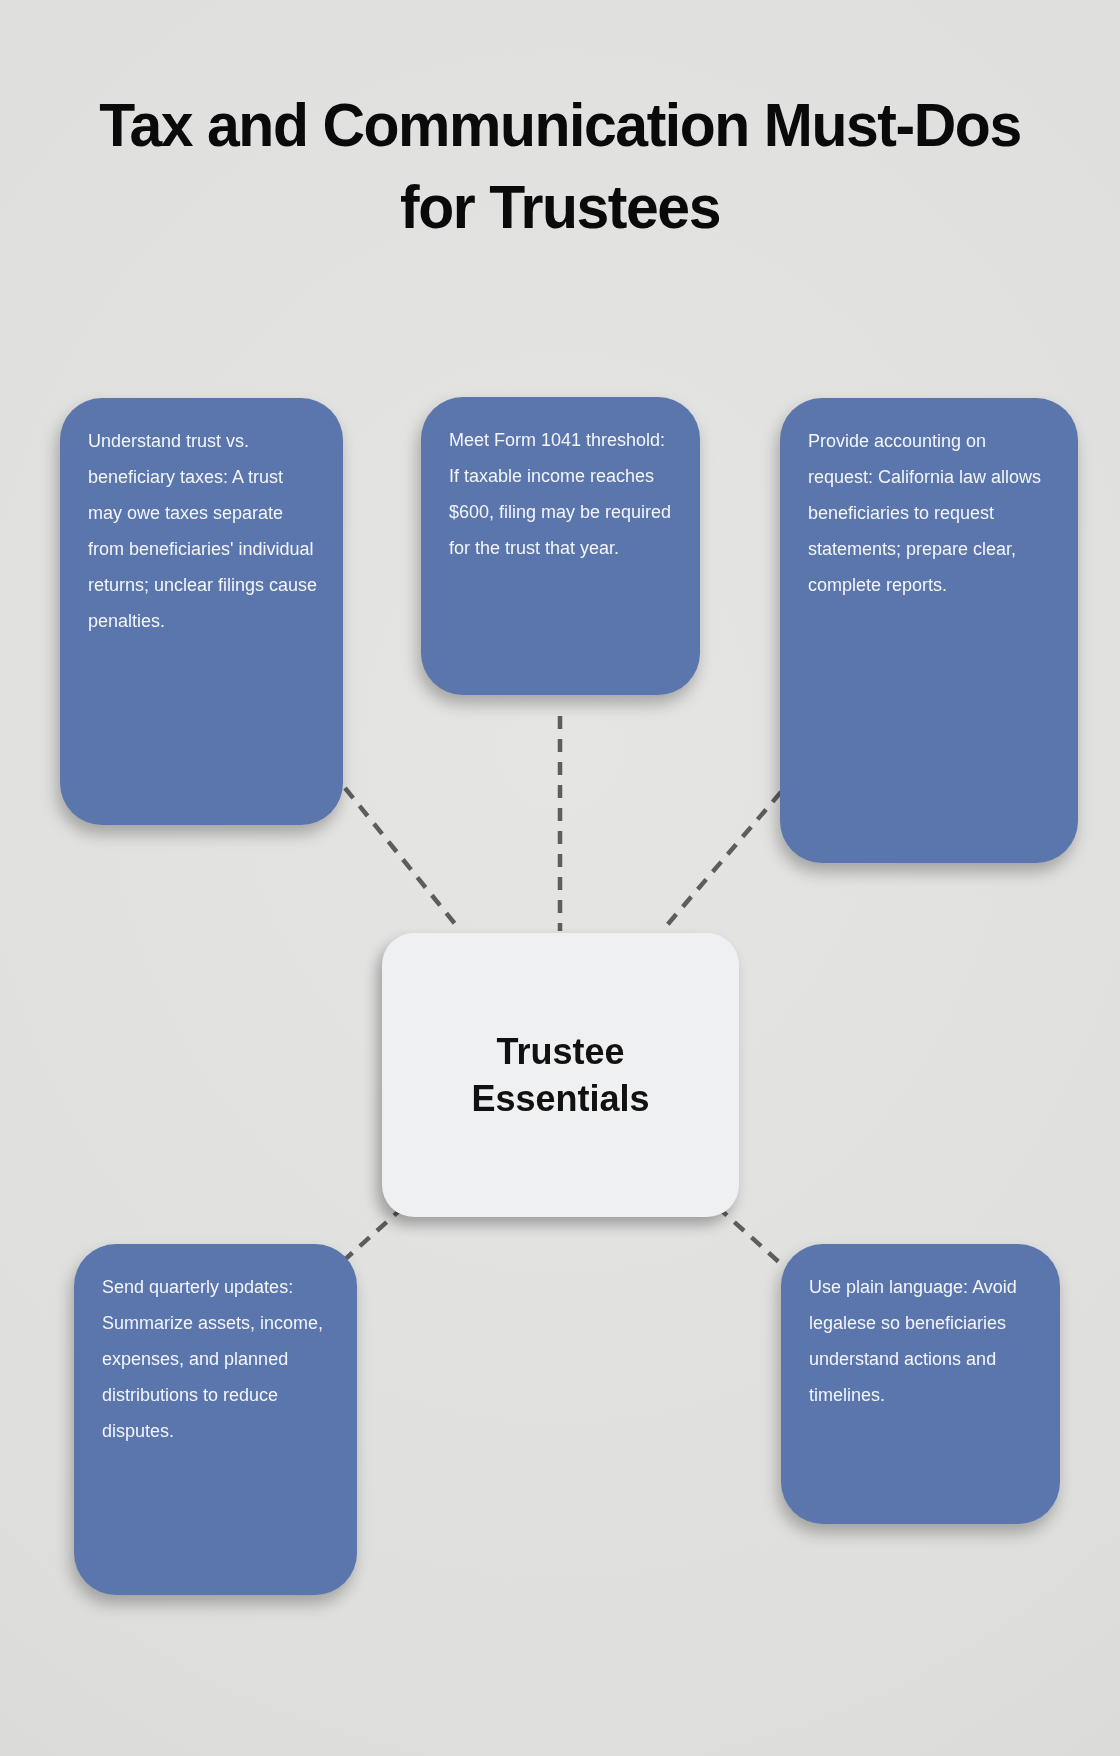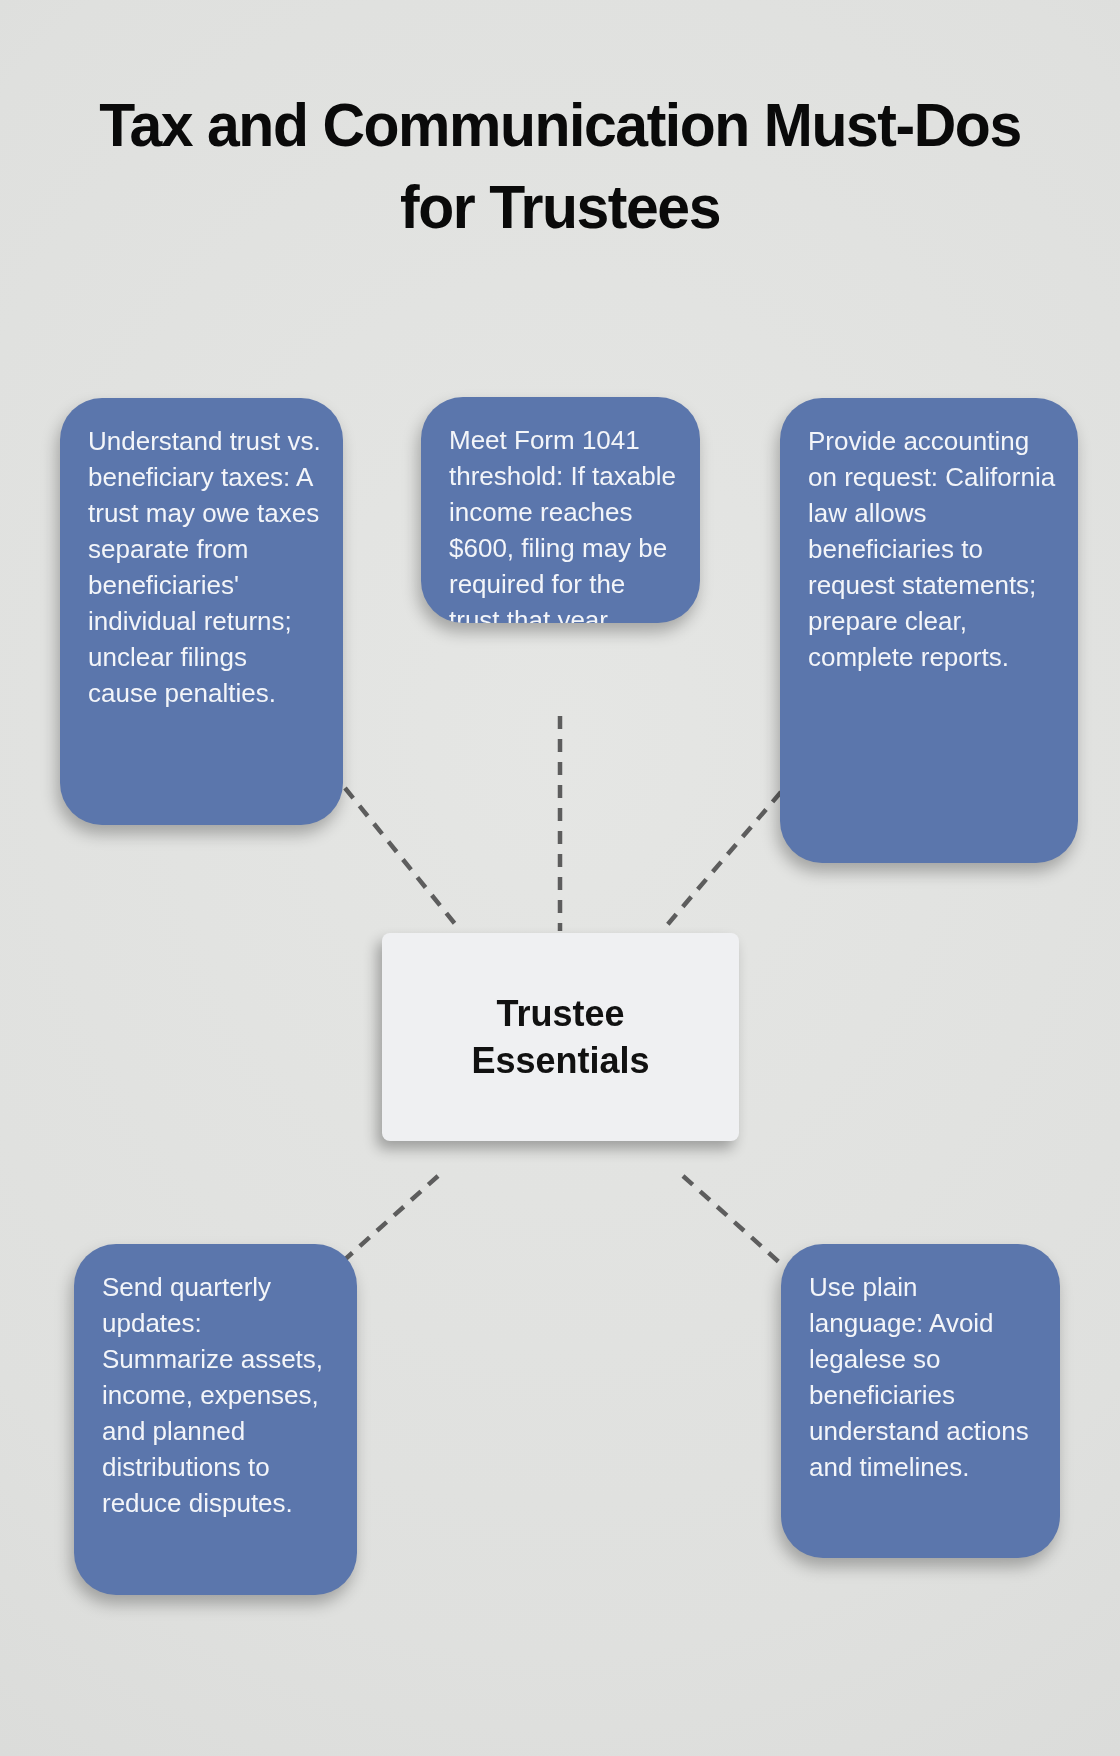--- a/index.html
+++ b/index.html
@@ -46,40 +46,40 @@
     stroke: #5d5d5d;
     stroke-width: 4.5;
     stroke-dasharray: 13 10;
   }
   .node {
     position: absolute;
     box-sizing: border-box;
     background: #5b76ac;
     border-radius: 42px;
     color: #f3f5f9;
-    font-size: 26px;
+    font-size: 18px;
     line-height: 36px;
     padding: 25px 22px 24px 28px;
     overflow: hidden;
     box-shadow: -3px 9px 16px rgba(0, 0, 0, 0.28);
   }
   .node-tl { left: 60px;  top: 398px;  width: 283px; height: 427px; }
-  .node-tm { left: 421px; top: 397px;  width: 279px; height: 226px; }
+  .node-tm { left: 421px; top: 397px;  width: 279px; height: 298px; }
   .node-tr { left: 780px; top: 398px;  width: 298px; height: 465px; }
   .node-bl { left: 62px;  top: 1244px; width: 283px; height: 351px; margin-left: 12px; }
-  .node-br { left: 781px; top: 1244px; width: 279px; height: 314px; }
+  .node-br { left: 781px; top: 1244px; width: 279px; height: 280px; }
   .center-node {
     position: absolute;
     left: 382px;
     top: 933px;
     width: 357px;
-    height: 208px;
+    height: 284px;
     box-sizing: border-box;
     background: #eff0f2;
-    border-radius: 8px;
+    border-radius: 32px;
     box-shadow: -5px 8px 14px rgba(0, 0, 0, 0.30);
     display: flex;
     align-items: center;
     justify-content: center;
     text-align: center;
   }
   .center-node .center-label {
     display: block;
     width: 250px;
     font-size: 36px;

